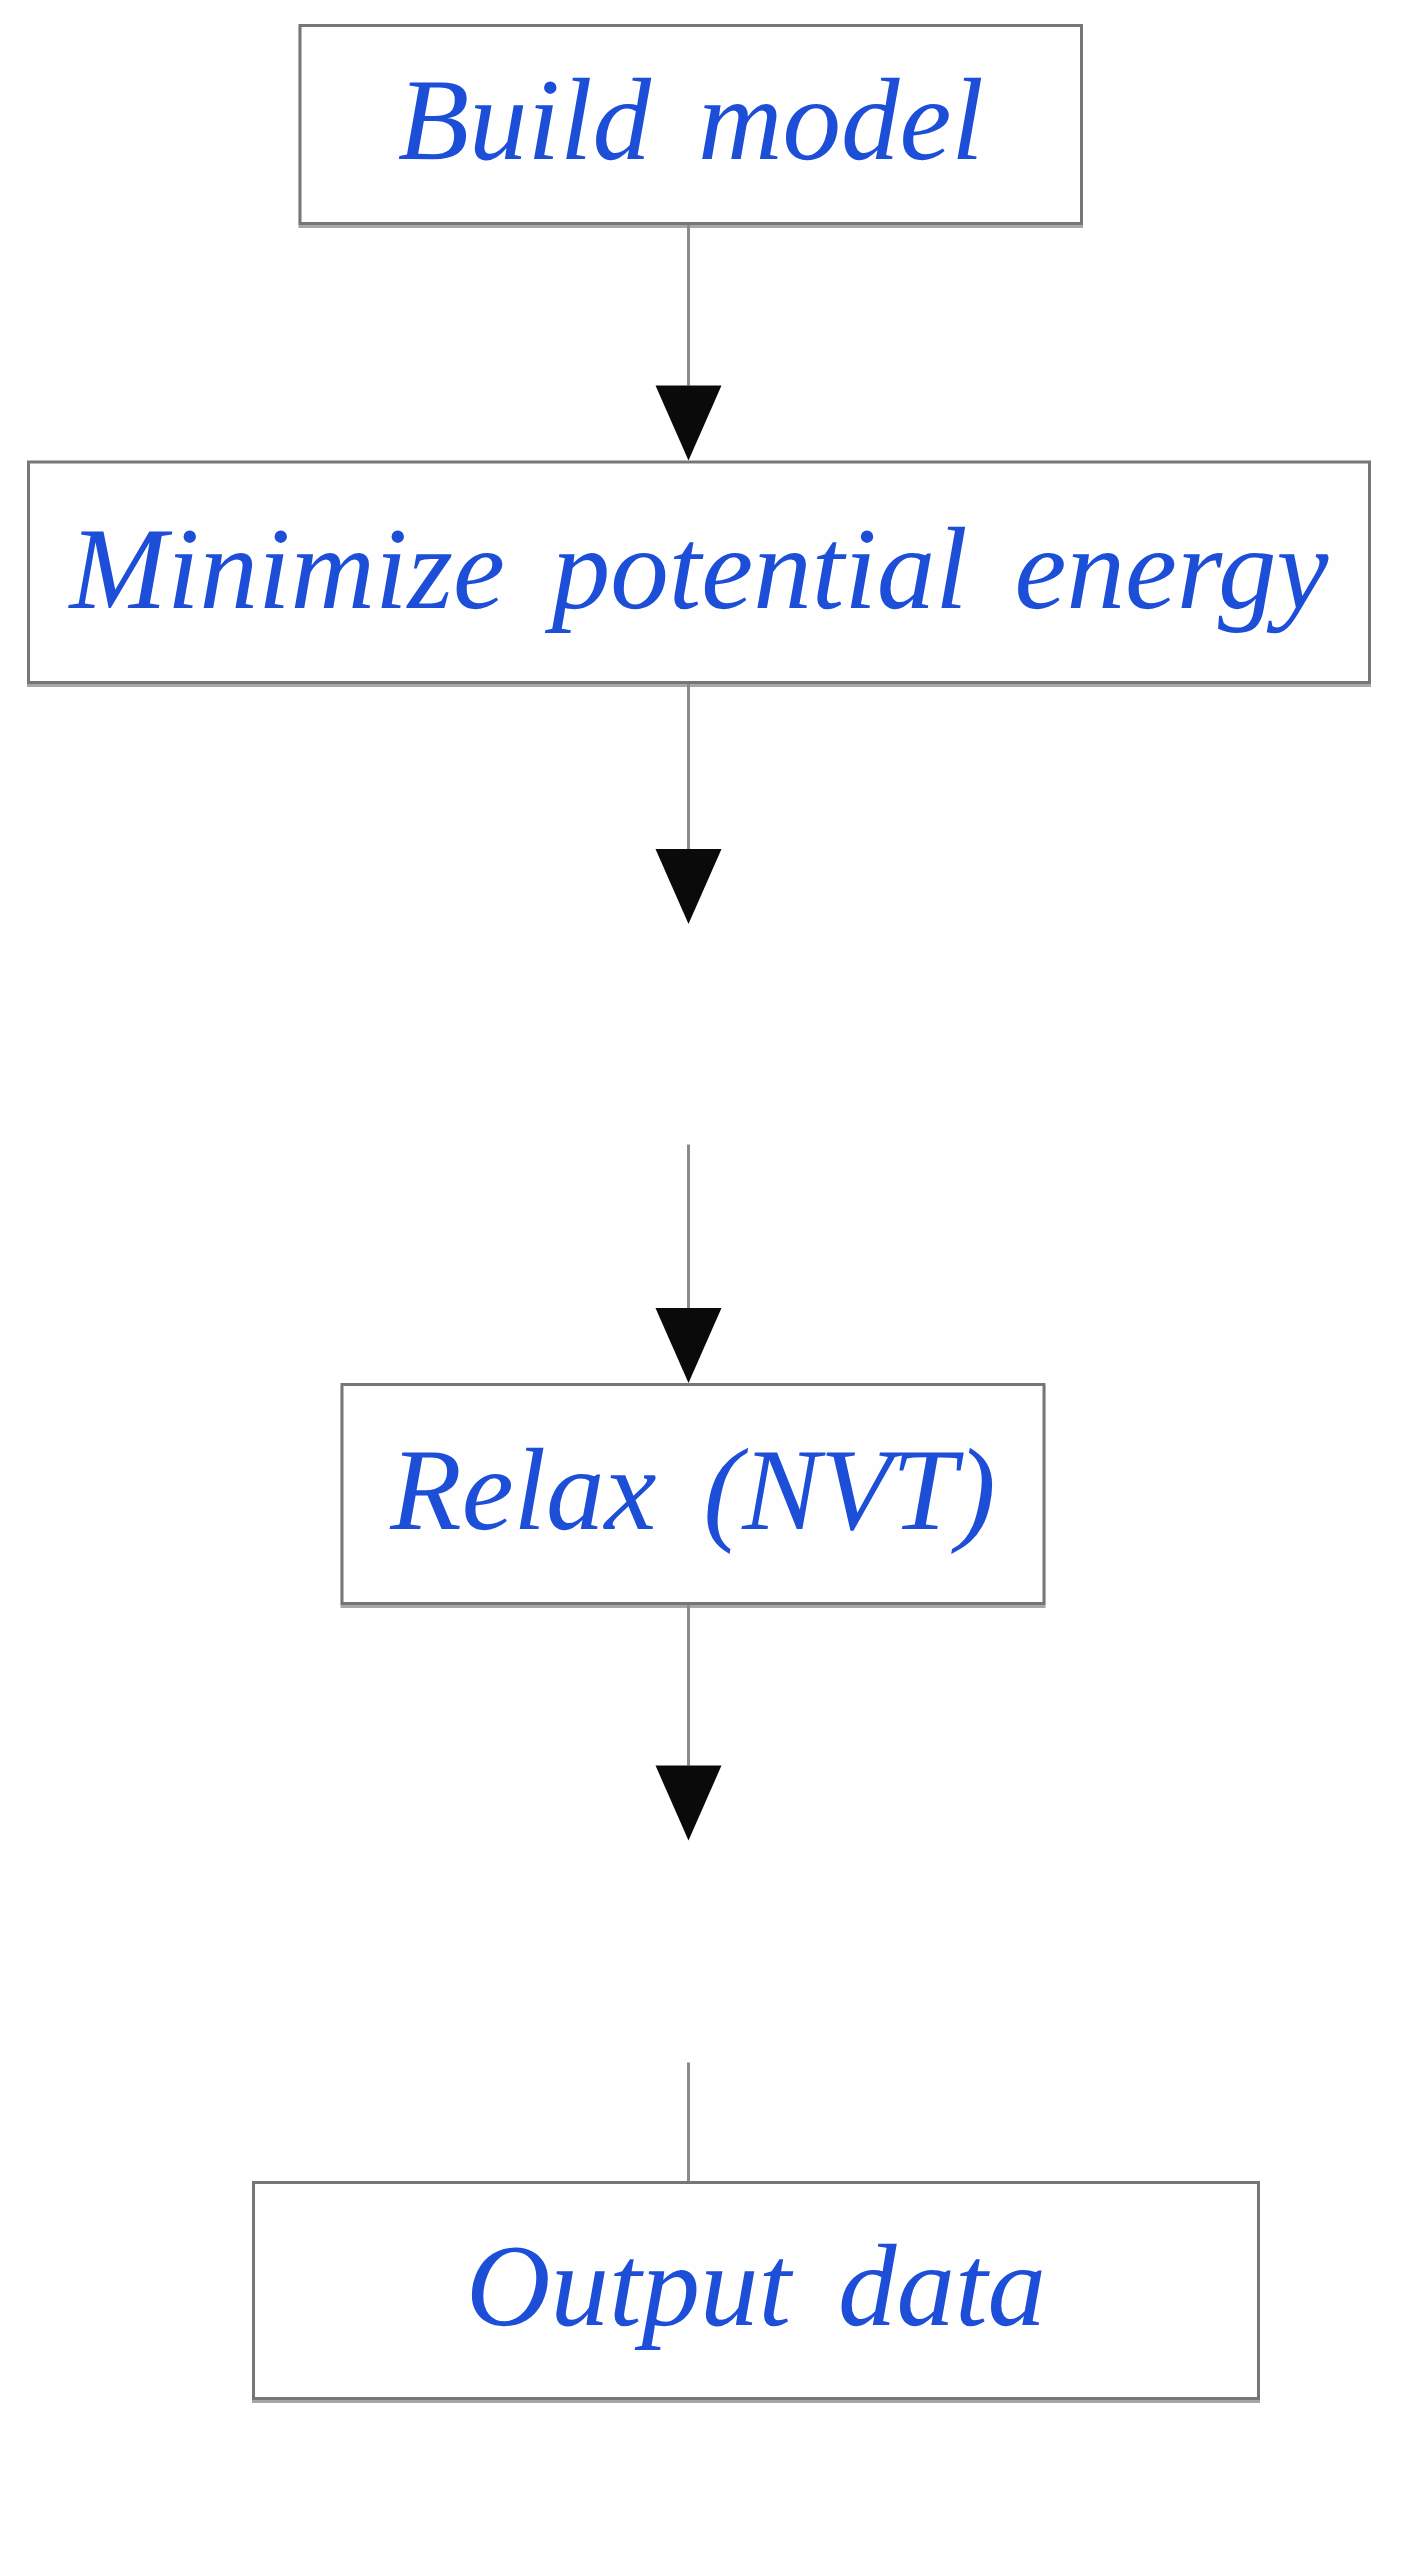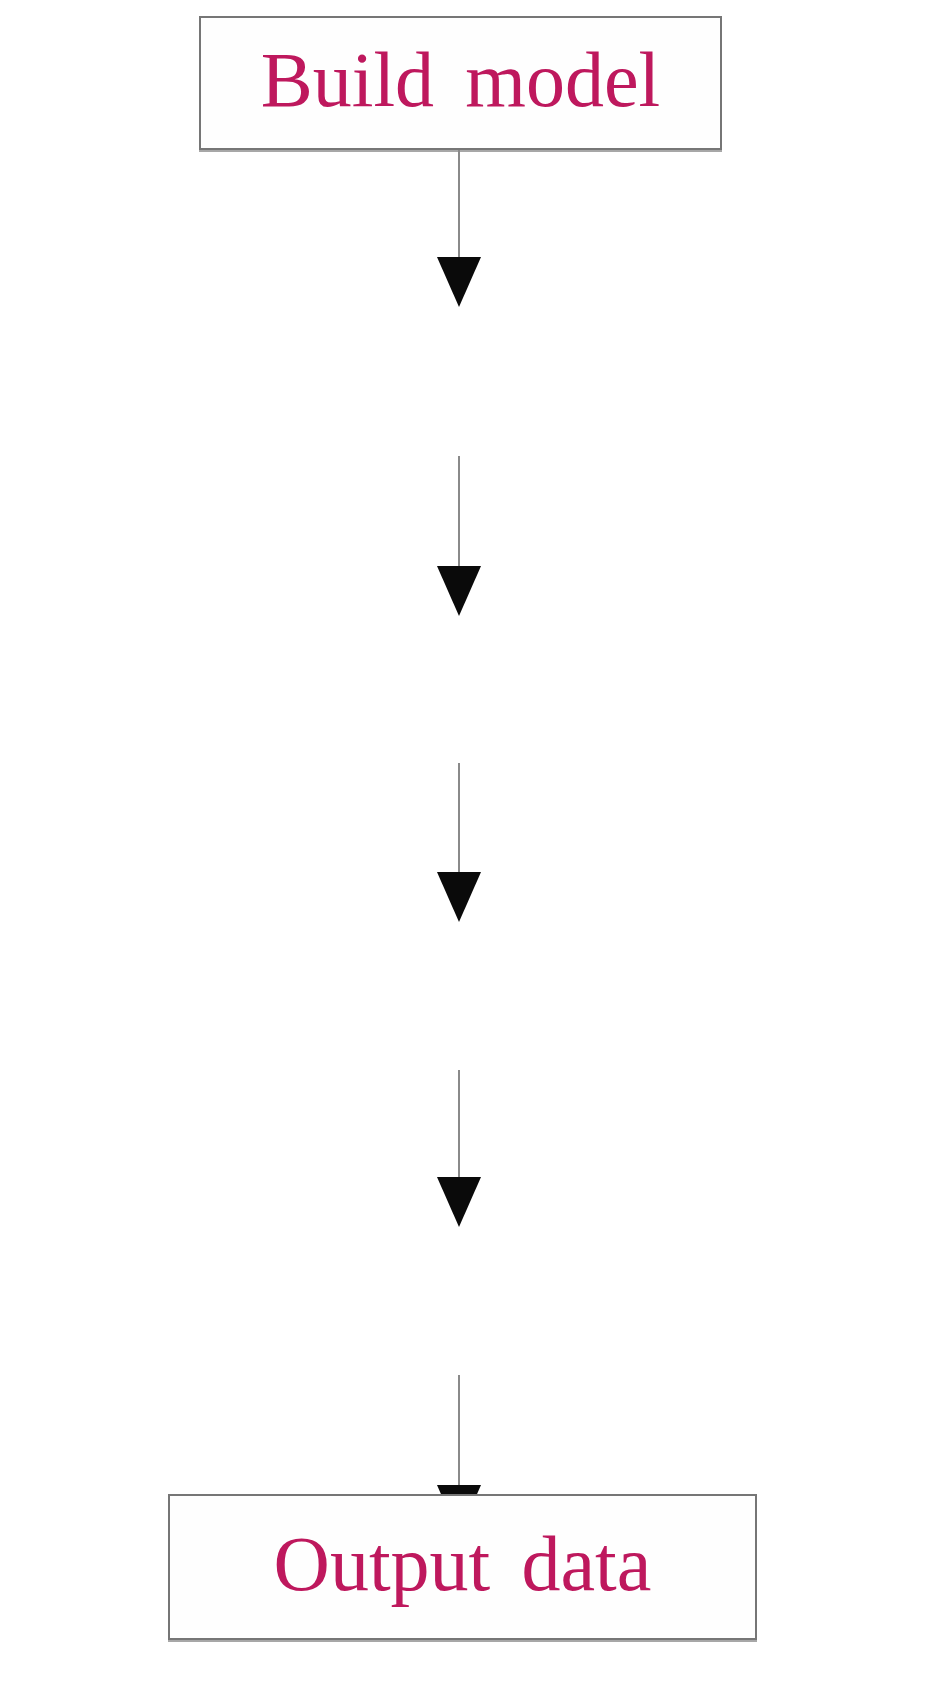--- a/index.html
+++ b/index.html
@@ -21,31 +21,32 @@
     background: #fefefe;
     border: 2px solid #767676;
     box-shadow: 0 2px 0 rgba(60,60,60,0.45);
     display: flex;
     align-items: center;
     justify-content: center;
   }
   .flow-label {
     font-size: 78px;
     line-height: 1;
-    color: #be185d;
+    color: #1d4ed8;
     word-spacing: 0.15em;
     white-space: nowrap;
     padding-bottom: 6px;
+    font-style: italic;
   }
   .b1 { left: 199px; top: 16px;   width: 523px; height: 134px; }
   .b2 { left: 18px;  top: 307px;  width: 896px; height: 149px; }
   .b3 { left: 92px;  top: 616px;  width: 742px; height: 147px; }
   .b4 { left: 227px; top: 922px;  width: 470px; height: 148px; }
   .b5 { left: 77px;  top: 1227px; width: 758px; height: 148px; }
-  .b6 { left: 168px; top: 1454px; width: 589px; height: 146px; margin-top: 40px; }
+  .b6 { left: 168px; top: 1454px; width: 672px; height: 146px; }
 
   .arrow {
     position: absolute;
     left: 436px;
     width: 46px;
     display: flex;
     flex-direction: column;
     align-items: center;
   }
   .arrow .shaft {
@@ -73,32 +74,38 @@
 
   <div class="flow-box b1">
     <span class="flow-label">Build model</span>
   </div>
 
   <div class="arrow a1">
     <div class="shaft"></div>
     <div class="head"></div>
   </div>
 
+  <div class="flow-box b2">
+    <span class="flow-label">Minimize potential energy</span>
+  </div>
 
   <div class="arrow a2">
     <div class="shaft"></div>
     <div class="head"></div>
   </div>
 
 
   <div class="arrow a3">
     <div class="shaft"></div>
     <div class="head"></div>
   </div>
 
+  <div class="flow-box b4">
+    <span class="flow-label">Relax (NVT)</span>
+  </div>
 
   <div class="arrow a4">
     <div class="shaft"></div>
     <div class="head"></div>
   </div>
 
 
   <div class="arrow a5">
     <div class="shaft"></div>
     <div class="head"></div>

